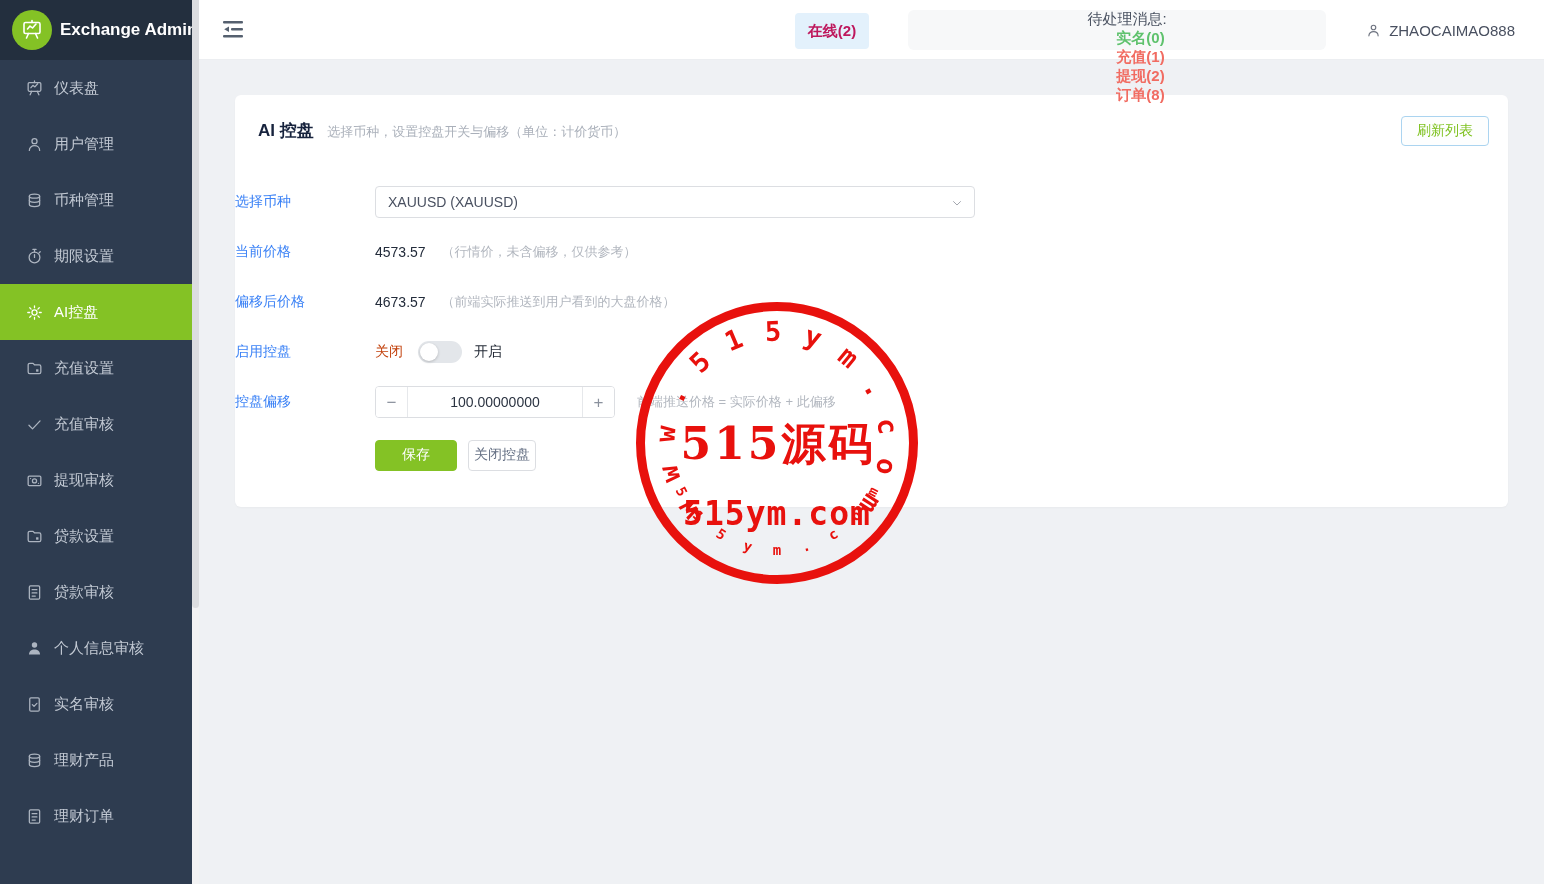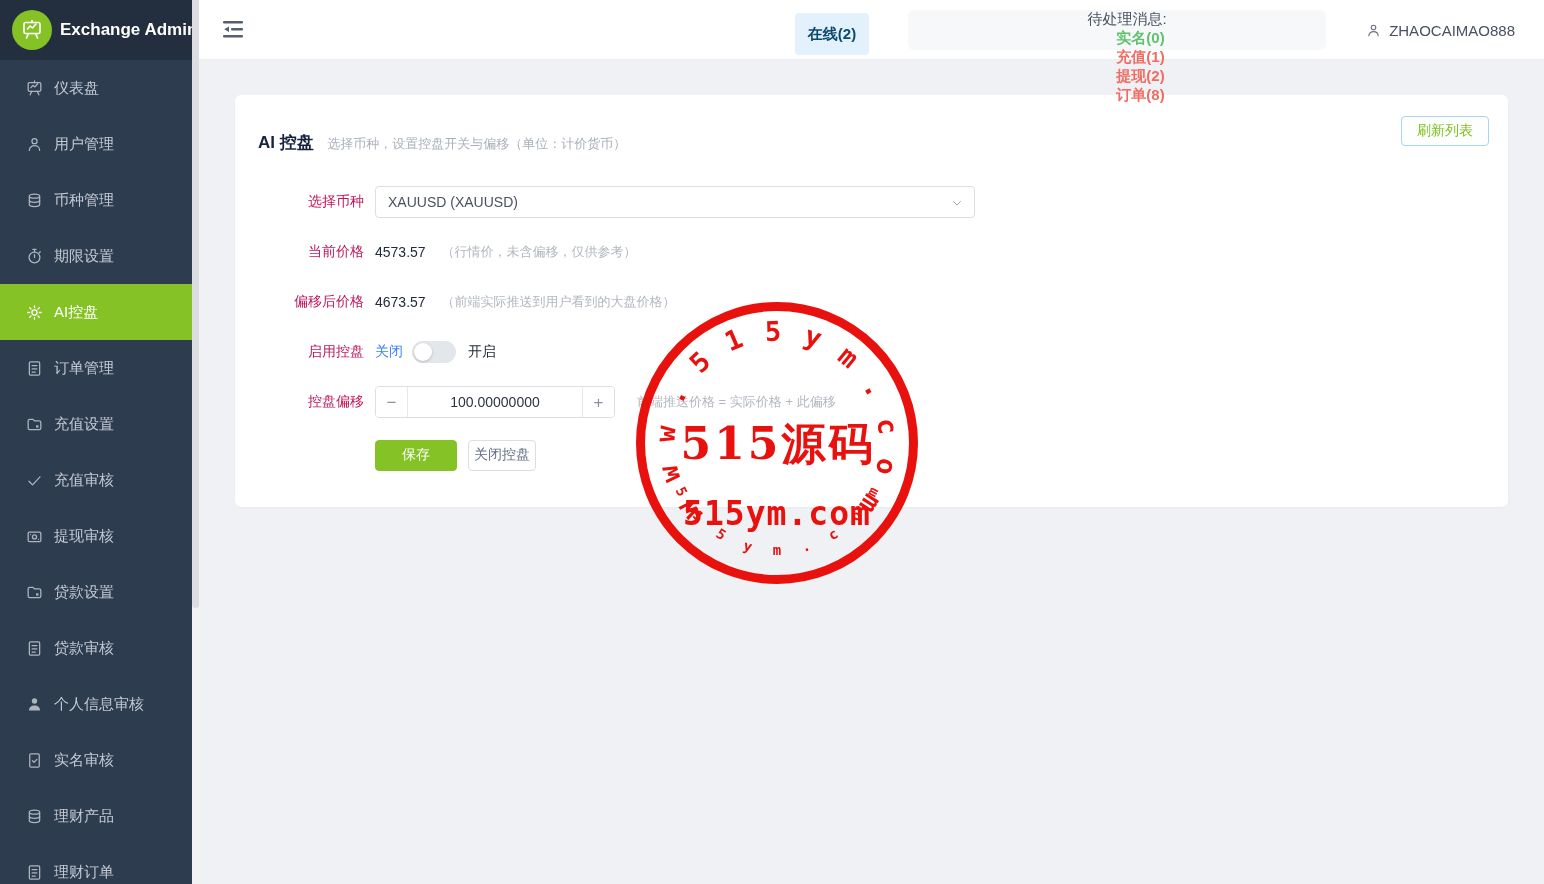--- a/index.html
+++ b/index.html
@@ -18,48 +18,48 @@
   .menu-item.active { background:#84c225; color:#ffffff; }
   .menu-item.active svg { opacity:1; }
 
   
   .side-scroll { position:absolute; left:192px; top:0; width:7px; height:884px; background:#f2f2f3; z-index:6; }
   .side-scroll .thumb { position:absolute; left:0; top:0; width:7px; height:608px; background:#dcdde0; border-radius:0 0 4px 4px; }
 
   
   .topbar { position:absolute; left:199px; top:0; width:1345px; height:60px; background:#ffffff; border-bottom:1px solid #eceef1; z-index:4; }
   .collapse-btn { position:absolute; left:23px; top:20px; width:22px; height:20px; cursor:pointer; }
-  .online-badge { position:absolute; left:596px; top:13px; width:74px; height:42px; background:#e3f1fc; color:#0c4a6e; font-weight:bold; font-size:15px; border-radius:4px; display:flex; align-items:center; justify-content:center; cursor:pointer; }
+  .online-badge { position:absolute; left:596px; top:13px; width:74px; height:36px; background:#e3f1fc; color:#be185d; font-weight:bold; font-size:15px; border-radius:4px; display:flex; align-items:center; justify-content:center; cursor:pointer; }
   .msgbox { position:absolute; left:709px; top:10px; width:418px; height:40px; background:#f7f8f9; border-radius:6px; display:flex; align-items:center; padding-left:20px; font-size:15px; color:#4a5261;flex-direction:column; }
   .msgbox .bell { width:18px; height:19px; margin-right:10px; }
   .msg-counter { font-weight:bold; margin-left:27px; cursor:pointer; }
   .msg-counter.green { color:#5fc26d; }
   .msg-counter.red { color:#f16c62; }
   .userbox { position:absolute; right:29px; top:0; height:60px; display:flex; align-items:center; font-size:15px; color:#495060; cursor:pointer; }
   .userbox svg { width:17px; height:17px; margin-right:7px; opacity:.8; }
 
   
   .card { position:absolute; left:235px; top:95px; width:1273px; height:412px; background:#ffffff; border-radius:6px; box-shadow:0 1px 2px rgba(0,0,0,.03); z-index:3; }
-  .card-header { padding:36px 0 0 23px; }
+  .card-header { padding:24px 0 0 23px; }
   .card-title { font-size:17px; font-weight:bold; color:#17233d; display:inline; }
   .card-sub { font-size:13px; color:#aab0ba; margin-left:9px; }
   .refresh-btn { position:absolute; right:19px; top:21px; width:88px; height:30px; border:1px solid #abd4f0; border-radius:4px; background:#fdfefe; color:#7dc11e; font-size:14px; cursor:pointer; font-family:inherit; }
 
   .form { position:absolute; left:0; top:91px; width:100%; }
   .frow { display:flex; align-items:center; min-height:32px; margin-bottom:18px; }
-  .flabel { width:129px; text-align:right; color:#be185d; font-size:14px; flex:none; }
+  .flabel { width:129px; color:#3b82f6; font-size:14px; flex:none; }
   .fctrl { margin-left:11px; display:flex; align-items:center; }
 
   .select-box { position:relative; width:600px; height:32px; border:1px solid #dcdee2; border-radius:4px; background:#fff; display:flex; align-items:center; padding:0 28px 0 12px; font-size:14px; color:#495060; cursor:pointer; }
   .select-box .chev { position:absolute; right:10px; top:9px; width:14px; height:14px; opacity:.55; }
 
   .fvalue { font-size:14px; font-weight:normal; color:#222b3a; }
   .fnote { font-size:13px; color:#b2b7bf; margin-left:16px; }
 
-  .tg-off-label { color:#3b82f6; font-size:14px; margin-right:9px; }
+  .tg-off-label { color:#c2410c; font-size:14px; margin-right:15px; }
   .tg-on-label { color:#1d2430; font-size:14px; margin-left:12px; }
   .toggle { width:44px; height:22px; border-radius:11px; background:#e3e6ea; position:relative; cursor:pointer; flex:none; }
   .toggle .knob { position:absolute; left:2px; top:2px; width:18px; height:18px; border-radius:50%; background:#fff; box-shadow:0 1px 3px rgba(0,0,0,.2); }
 
   .stepper { display:flex; width:240px; height:32px; border:1px solid #dcdee2; border-radius:4px; background:#fff; overflow:hidden; }
   .stepper button { width:32px; flex:none; border:none; background:#fff; color:#8a919d; font-size:17px; cursor:pointer; line-height:1; font-family:inherit; }
   .stepper .minus { border-right:1px solid #e6e8eb; }
   .stepper .plus { border-left:1px solid #e6e8eb; }
   .stepper input { flex:1; border:none; outline:none; text-align:center; font-size:14px; color:#2c3442; font-family:inherit; min-width:0; }
 
@@ -197,26 +197,20 @@
         <svg>
           <use href="#i-clock"></use>
         </svg>
         <span>期限设置</span>
       </div>
     <div class="menu-item active">
         <svg>
           <use href="#i-gear"></use>
         </svg>
         <span>AI控盘</span>
-      </div>
-    <div class="menu-item">
-        <svg>
-          <use href="#i-doc"></use>
-        </svg>
-        <span>订单管理</span>
       </div>
     <div class="menu-item">
         <svg>
           <use href="#i-folder"></use>
         </svg>
         <span>充值设置</span>
       </div>
     <div class="menu-item">
         <svg>
           <use href="#i-check"></use>

